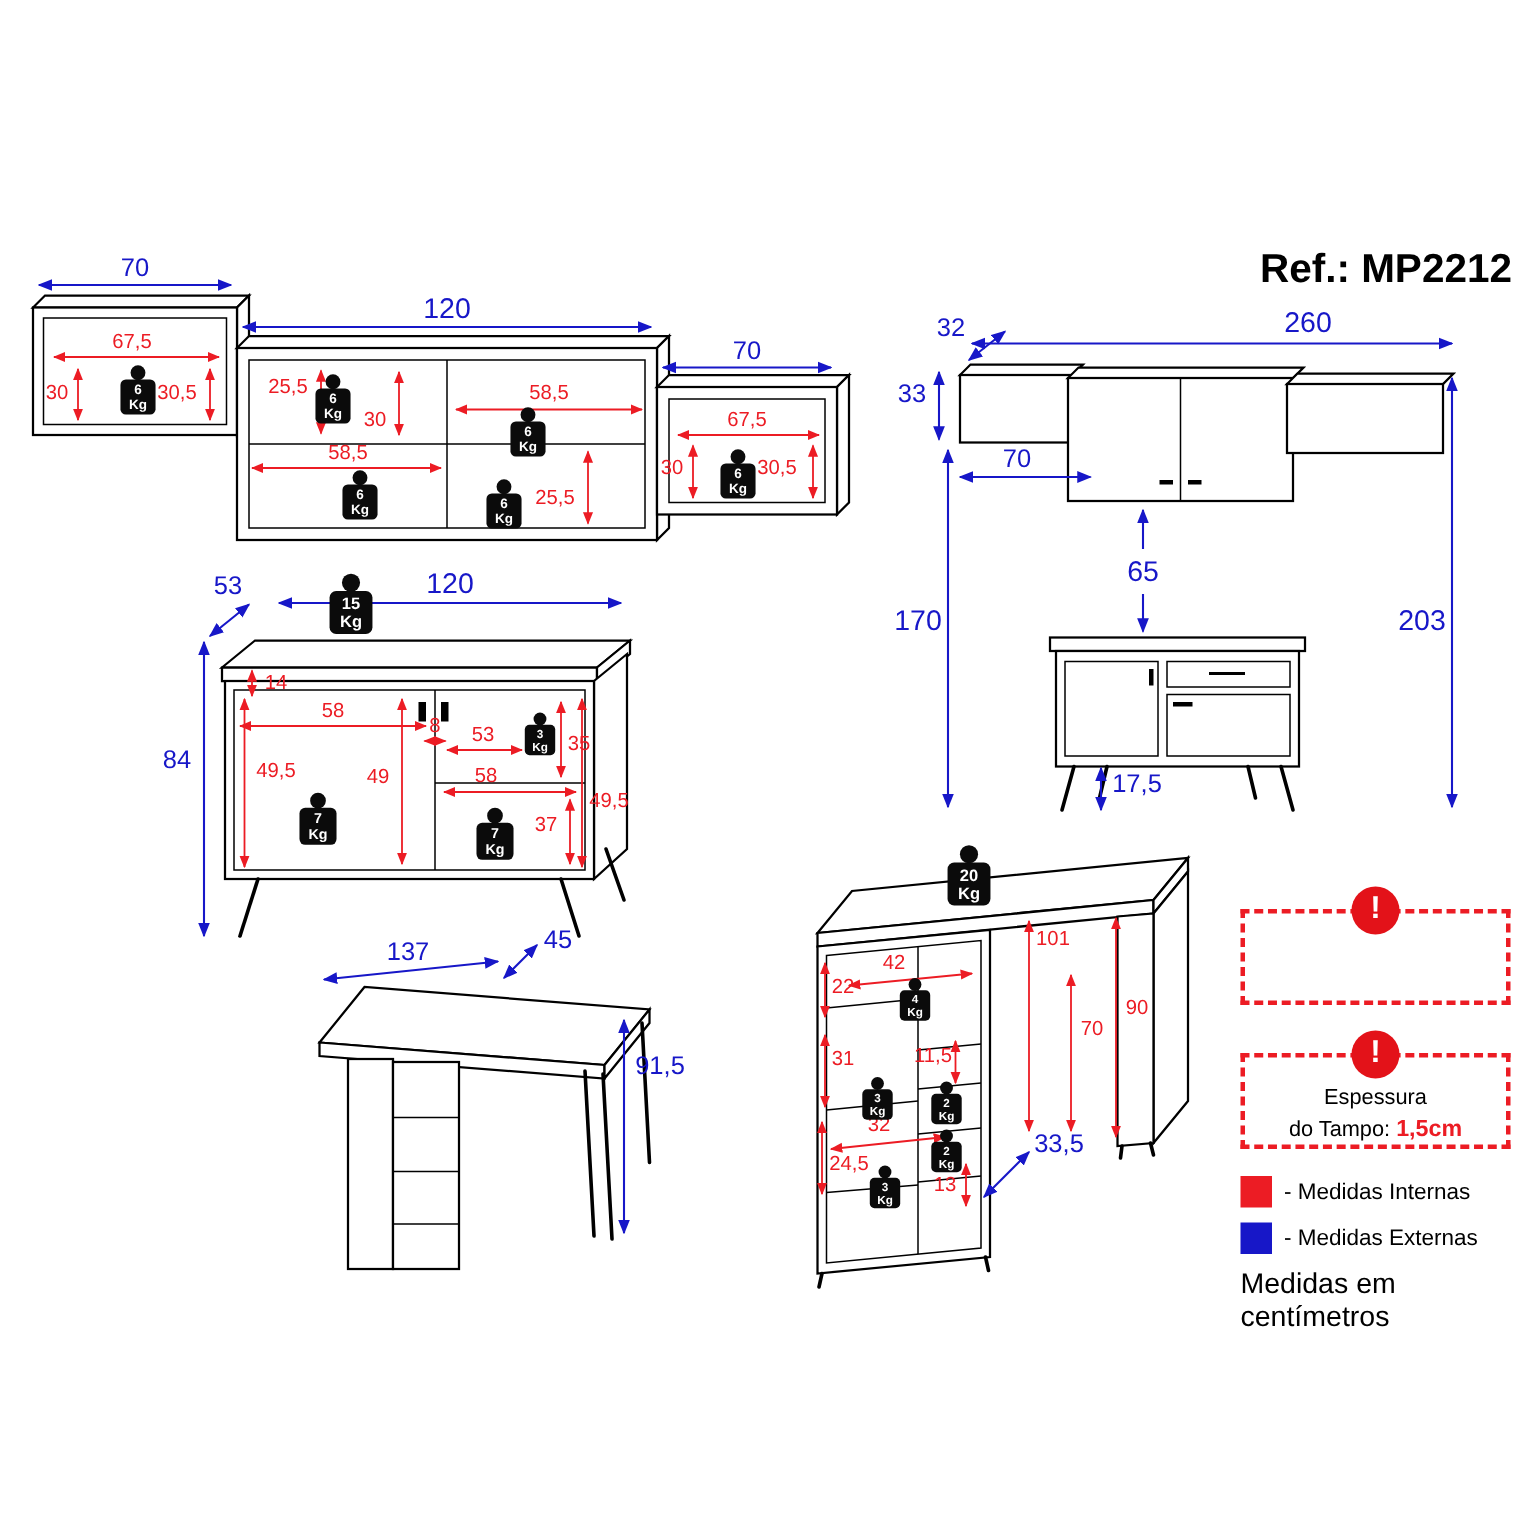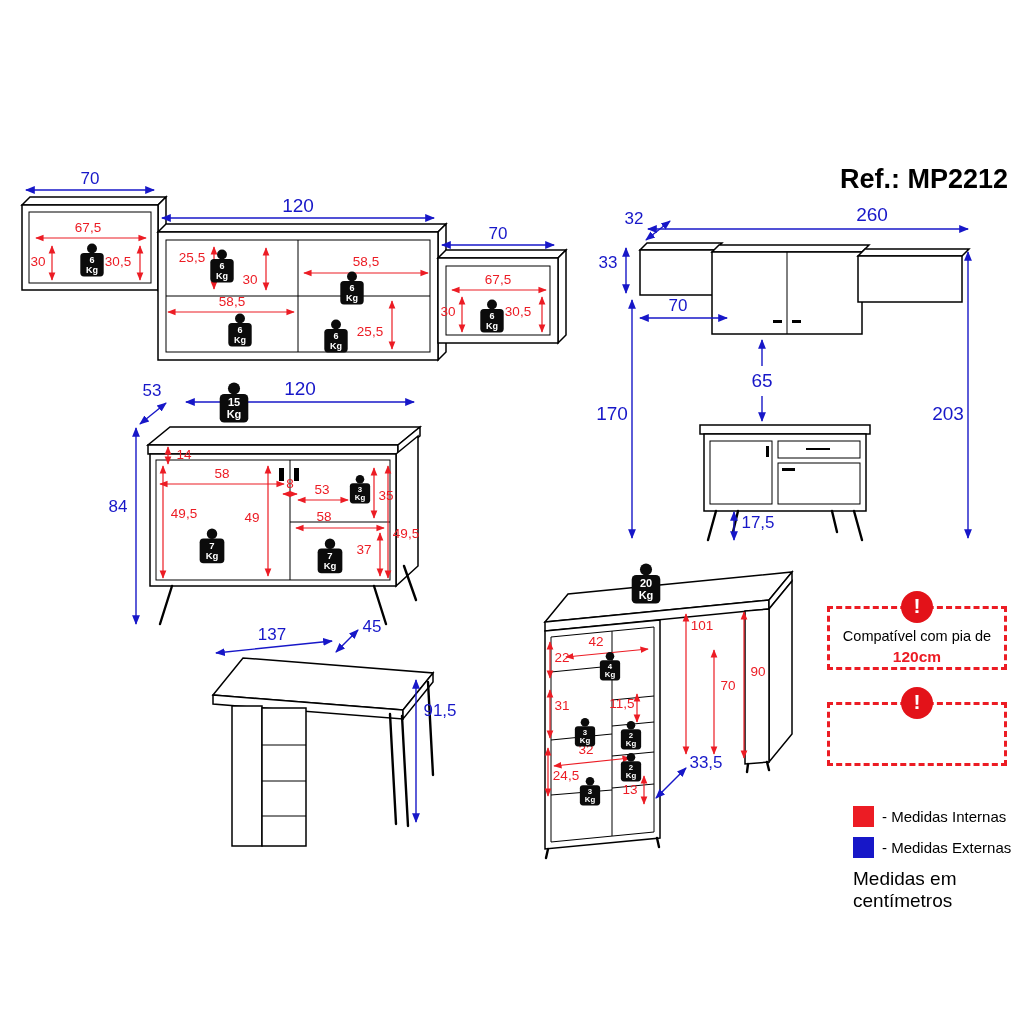--- a/index.html
+++ b/index.html
@@ -345,31 +345,32 @@
       <circle cx="0" cy="-15" r="5.5"></circle>
           <rect x="-13" y="-10" width="26" height="26" rx="4"></rect>
       <text class="bt" y="1">2</text>
           <text class="bt" y="12">Kg</text>
     </g>
   </g>
 </svg>
 
 <div class="notice" style="left:827px;top:606px;width:180px;height:64px;">
   <div class="notice-icon"><span>!</span></div>
+</div>
+
+<div class="notice" style="left:827px;top:702px;width:180px;height:64px;">
+  <div class="notice-icon"><span>!</span></div>
   <div class="notice-body">
-    <span>Compatível com pia de</span><br>
-    <strong class="hl">120cm</strong>
+    <span>Espessura</span><br>
+    <span>do Tampo:</span>
+    <strong class="hl">1,5cm</strong>
   </div>
 </div>
 
-<div class="notice" style="left:827px;top:702px;width:180px;height:64px;">
-  <div class="notice-icon"><span>!</span></div>
-</div>
-
-<div class="legend" style="left:853px;top:784px;margin-top:22px;">
+<div class="legend" style="left:827px;top:784px;">
   <div class="legend-row">
     <span class="sw red"></span>
     <span>- Medidas Internas</span>
   </div>
   <div class="legend-row">
     <span class="sw blue"></span>
     <span>- Medidas Externas</span>
   </div>
   <div class="legend-units">Medidas em centímetros</div>
 </div>

